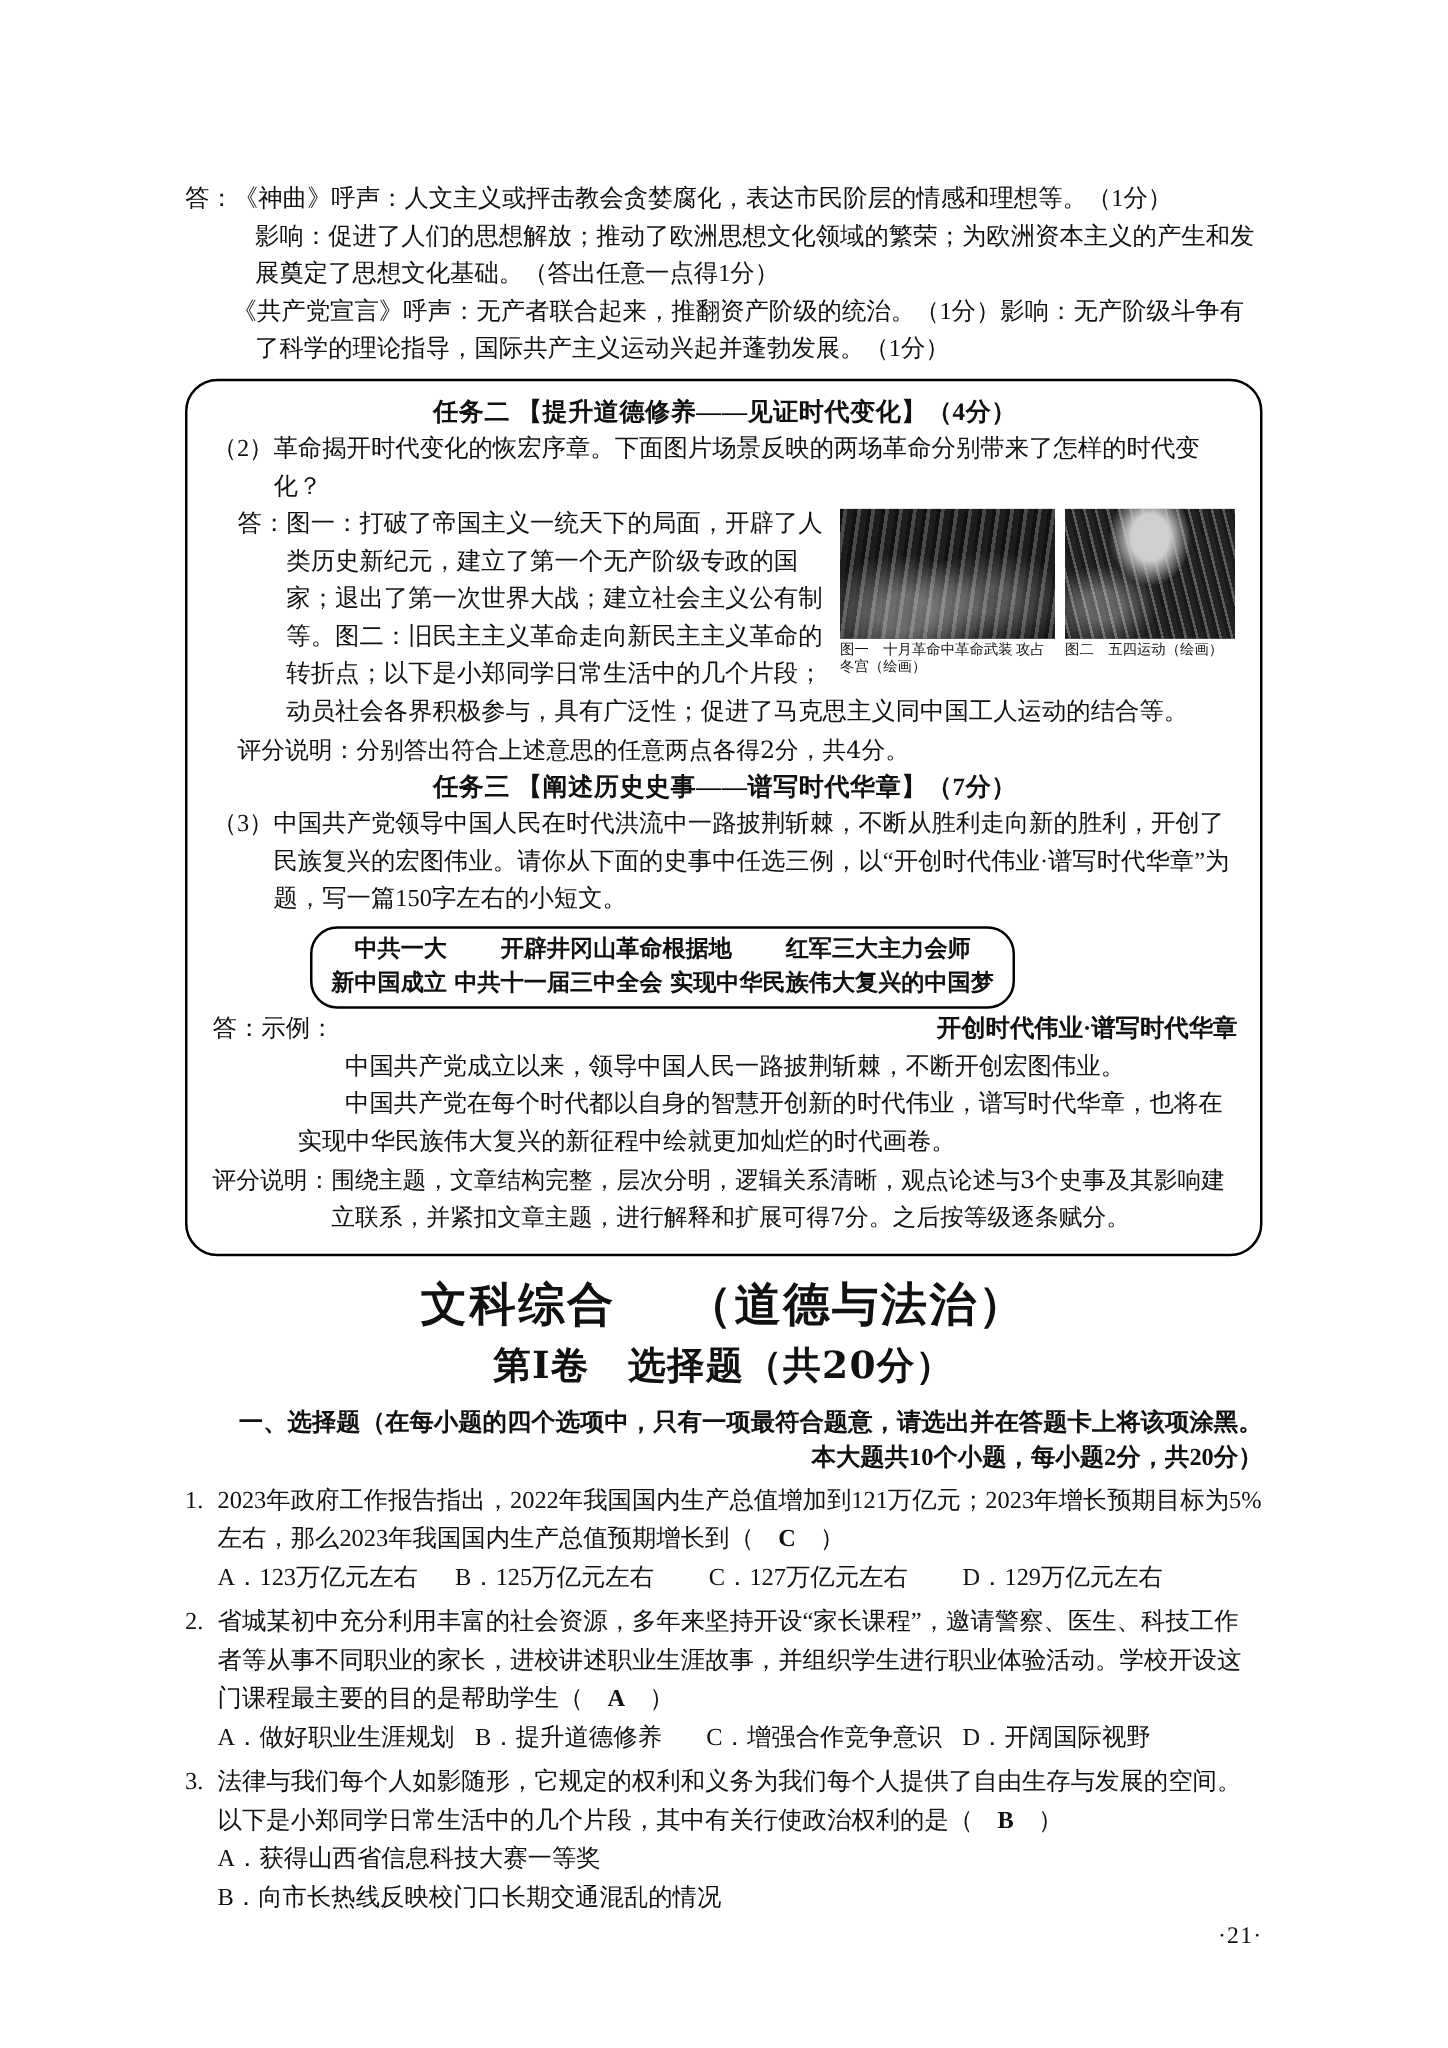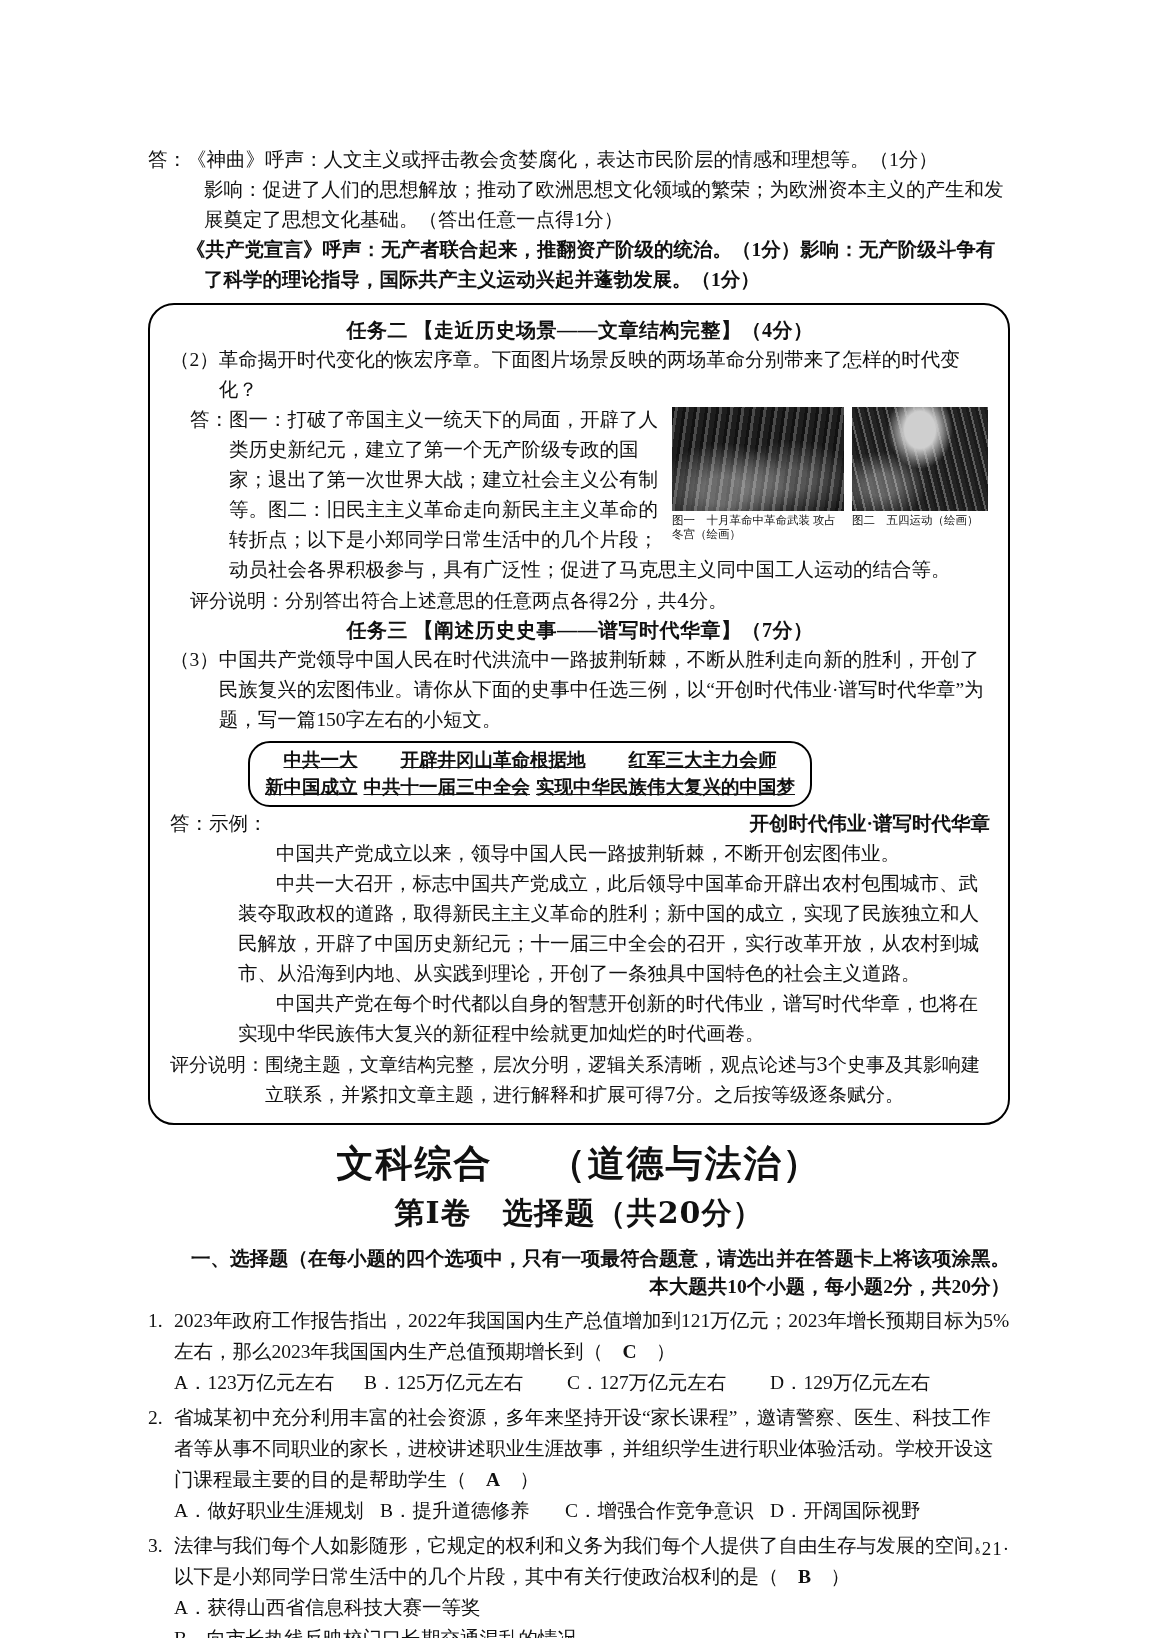--- a/index.html
+++ b/index.html
@@ -138,21 +138,20 @@
   .oval {
     border: 2px solid #000;
     border-radius: 22px;
     margin: 6px 0 2px 78px;
     width: 536px;
     padding: 3px 12px 5px 12px;
     font-weight: bold;
     font-size: 18.5px;
     line-height: 27px;
     font-family: "DejaVu Serif", serif;
-    text-decoration: underline;
   }
   .oval .r {
     display: flex;
     justify-content: space-around;
   }
 
   .ans-row { display: flex; align-items: flex-start; font-size: 19.5px; line-height: 30px; }
   .ans-lbl { flex: 0 0 auto; }
   .ans-body { flex: 1 1 auto; }
   .para-ind { text-indent: 38px; }
@@ -224,27 +223,27 @@
 
     <div class="top-block">
       <div class="row">
         <div class="lbl">答：</div>
         <div class="txt">《神曲》呼声：人文主义或抨击教会贪婪腐化，表达市民阶层的情感和理想等。（1分）</div>
       </div>
       <div class="row">
         <div class="txt hang" style="padding-left:56px;text-indent:-0px;">影响：促进了人们的思想解放；推动了欧洲思想文化领域的繁荣；为欧洲资本主义的产生和发展奠定了思想文化基础。（答出任意一点得1分）</div>
       </div>
       <div class="row">
-        <div class="txt" style="padding-left:56px;text-indent:-18px;font-weight:bold;">《共产党宣言》呼声：无产者联合起来，推翻资产阶级的统治。（1分）影响：无产阶级斗争有了科学的理论指导，国际共产主义运动兴起并蓬勃发展。（1分）</div>
+        <div class="txt" style="padding-left:56px;text-indent:-18px;">《共产党宣言》呼声：无产者联合起来，推翻资产阶级的统治。（1分）影响：无产阶级斗争有了科学的理论指导，国际共产主义运动兴起并蓬勃发展。（1分）</div>
       </div>
     </div>
 
     <div class="rbox">
 
-      <div class="task-title">任务二 【走近历史场景——文章结构完整】（4分）</div>
+      <div class="task-title">任务二 【提升道德修养——见证时代变化】（4分）</div>
 
       <div class="q-row">
         <div class="q-num">（2）</div>
         <div class="q-body">革命揭开时代变化的恢宏序章。下面图片场景反映的两场革命分别带来了怎样的时代变化？</div>
       </div>
 
       <div class="q-row">
         <div class="q-num" style="padding-left:20px;">答：</div>
         <div class="q-body">
           <div class="pics">
@@ -292,21 +291,20 @@
       </div>
 
       <div class="ans-row">
         <div class="ans-lbl">答：</div>
         <div class="ans-body">
           <div style="display:flex;">
             <span style="flex:0 0 auto;">示例：</span>
             <span style="flex:1 1 auto;text-align:right;font-weight:bold;">开创时代伟业·谱写时代华章</span>
           </div>
           <div class="ln para-ind">中国共产党成立以来，领导中国人民一路披荆斩棘，不断开创宏图伟业。</div>
-          <div class="ln para-ind">中共一大召开，标志中国共产党成立，此后领导中国革命开辟出农村包围城市、武装夺取政权的道路，取得新民主主义革命的胜利；新中国的成立，实现了民族独立和人民解放，开辟了中国历史新纪元；十一届三中全会的召开，实行改革开放，从农村到城市、从沿海到内地、从实践到理论，开创了一条独具中国特色的社会主义道路。</div>
           <div class="ln para-ind">中国共产党在每个时代都以自身的智慧开创新的时代伟业，谱写时代华章，也将在实现中华民族伟大复兴的新征程中绘就更加灿烂的时代画卷。</div>
         </div>
       </div>
 
       <div class="q-row">
         <div class="q-num explain k">评分说明：</div>
         <div class="q-body explain">围绕主题，文章结构完整，层次分明，逻辑关系清晰，观点论述与3个史事及其影响建立联系，并紧扣文章主题，进行解释和扩展可得7分。之后按等级逐条赋分。</div>
       </div>
 
     </div>

